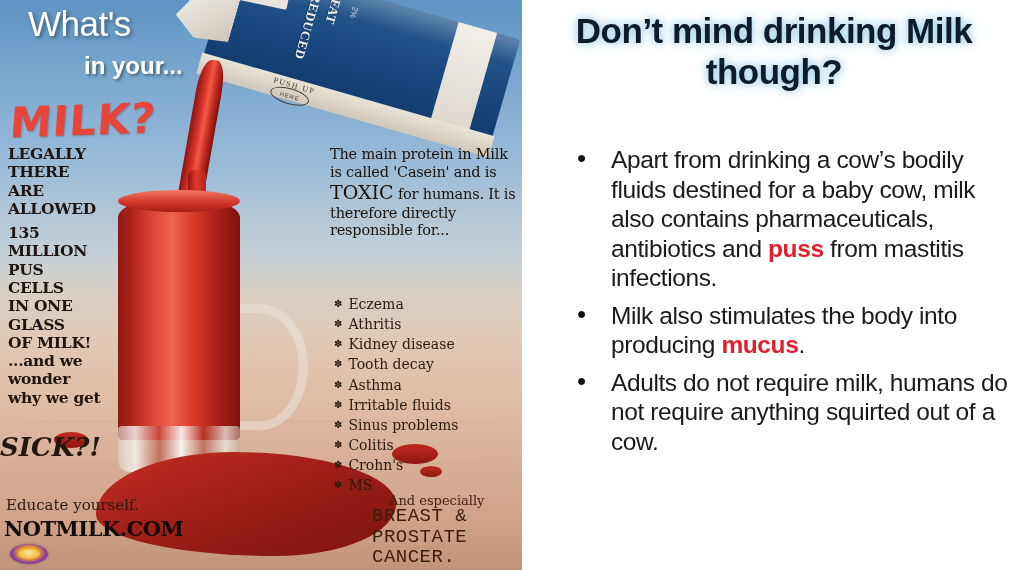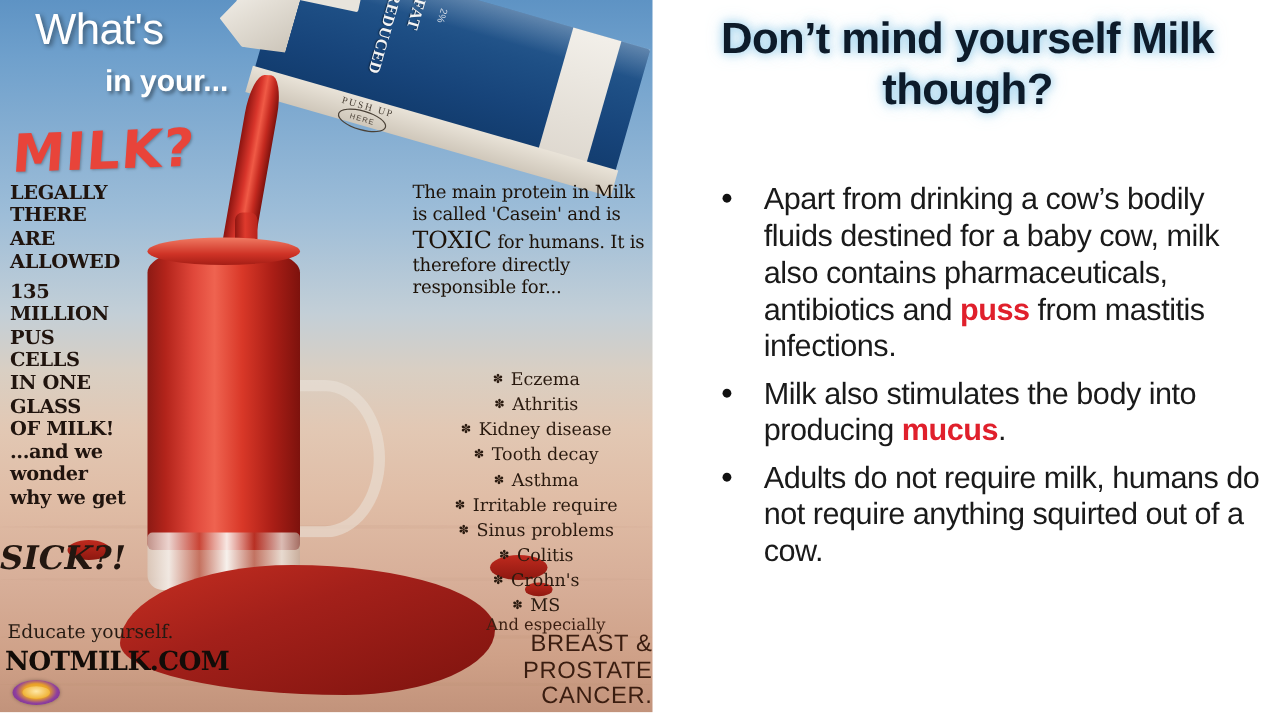--- a/index.html
+++ b/index.html
@@ -345,42 +345,41 @@
     position: absolute;
     left: 334px; top: 294px;
     width: 190px;
     font-family: "DejaVu Serif", serif;
     font-size: 14px;
     line-height: 1.44;
     color: #2a1a0f;
     list-style: none;
     margin: 0;
     padding: 0;
-    text-align: center;
   }
   .p-diseases li:before {
     content: "\273D";
     font-size: 10px;
     margin-right: 6px;
     position: relative;
     top: -2px;
   }
   .p-andesp {
     position: absolute;
     left: 389px; top: 493px;
     font-family: "DejaVu Serif", serif;
     font-size: 13px;
     color: #3b1f12;
   }
   .p-cancer {
     position: absolute;
     left: 372px; top: 506px;
     width: 150px;
-    text-align: right;
-    font-family: Liberation Sans, sans-serif;
+    text-align: left;
+    font-family: Liberation Mono, monospace;
     font-size: 19px;
     line-height: 1.08;
     color: #3a1d10;
     letter-spacing: 0.5px;
   }
 
   
   #right {
     position: absolute;
     left: 524px;
@@ -501,33 +500,33 @@
     <div class="p-casein">
       <span>The main protein in Milk is called 'Casein' and is </span><span class="toxic">TOXIC</span><span> for humans. It is therefore directly responsible for...</span>
     </div>
 
     <ul class="p-diseases">
       <li>Eczema</li>
       <li>Athritis</li>
       <li>Kidney disease</li>
       <li>Tooth decay</li>
       <li>Asthma</li>
-      <li>Irritable require</li>
+      <li>Irritable fluids</li>
       <li>Sinus problems</li>
       <li>Colitis</li>
       <li>Crohn's</li>
       <li>MS</li>
     </ul>
 
     <div class="p-andesp">And especially</div>
     <div class="p-cancer">BREAST &amp; PROSTATE CANCER.</div>
   </div>
 
   <div id="right">
-    <div id="right-title">Don’t mind yourself Milk though?</div>
+    <div id="right-title">Don’t mind drinking Milk though?</div>
 
     <ul id="right-bullets">
       <li><span>Apart from drinking a cow’s bodily fluids destined for a baby cow, milk also contains pharmaceuticals, antibiotics and </span><span class="hl">puss</span><span> from mastitis infections.</span></li>
       <li><span>Milk also stimulates the body into producing </span><span class="hl">mucus</span><span>.</span></li>
       <li><span>Adults do not require milk, humans do not require anything squirted out of a cow.</span><span class="hl"></span><span></span></li>
     </ul>
   </div>
 
 </div>
 

